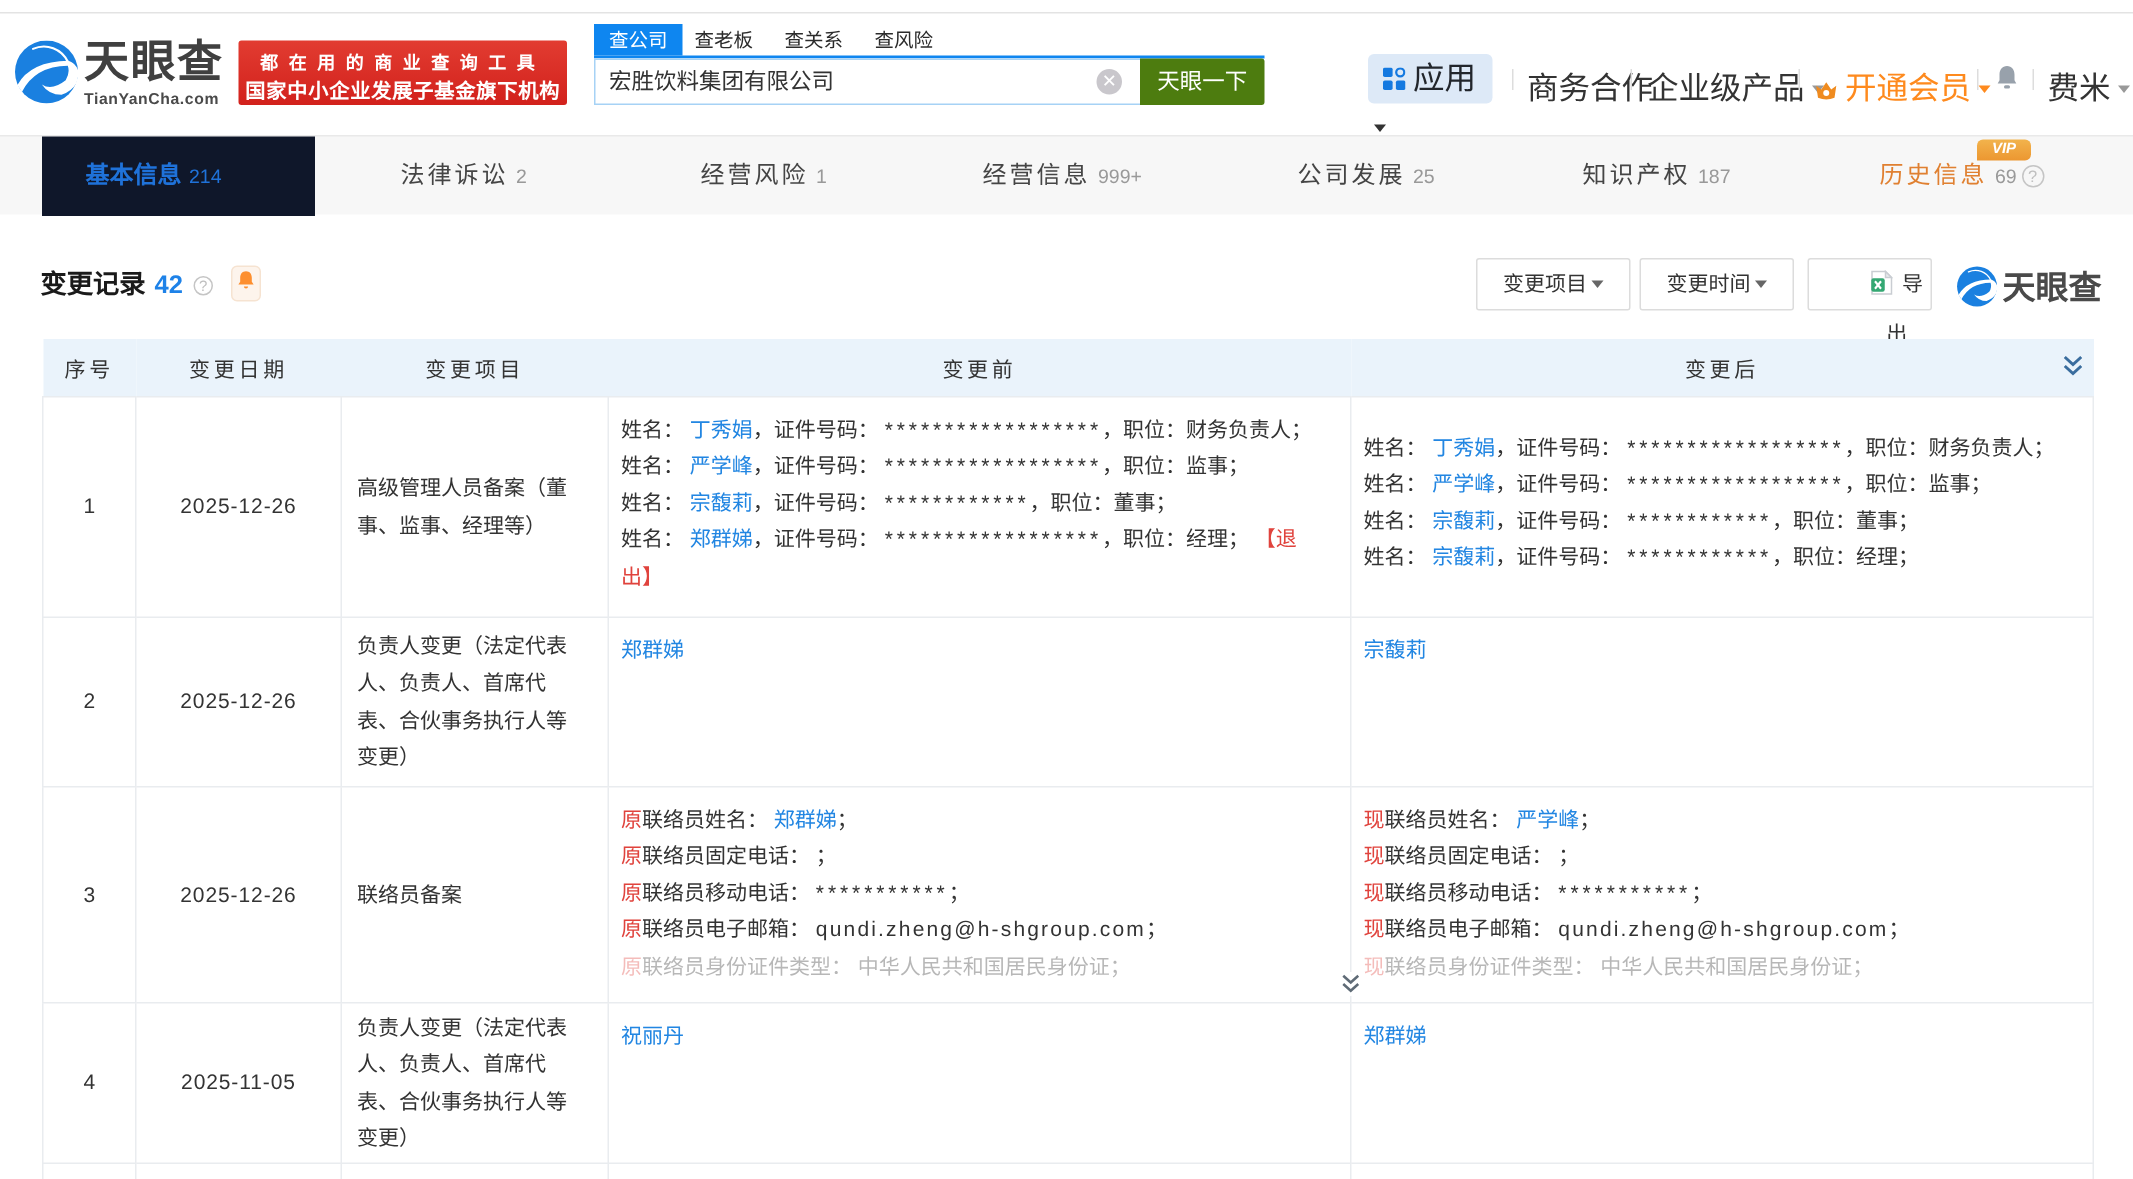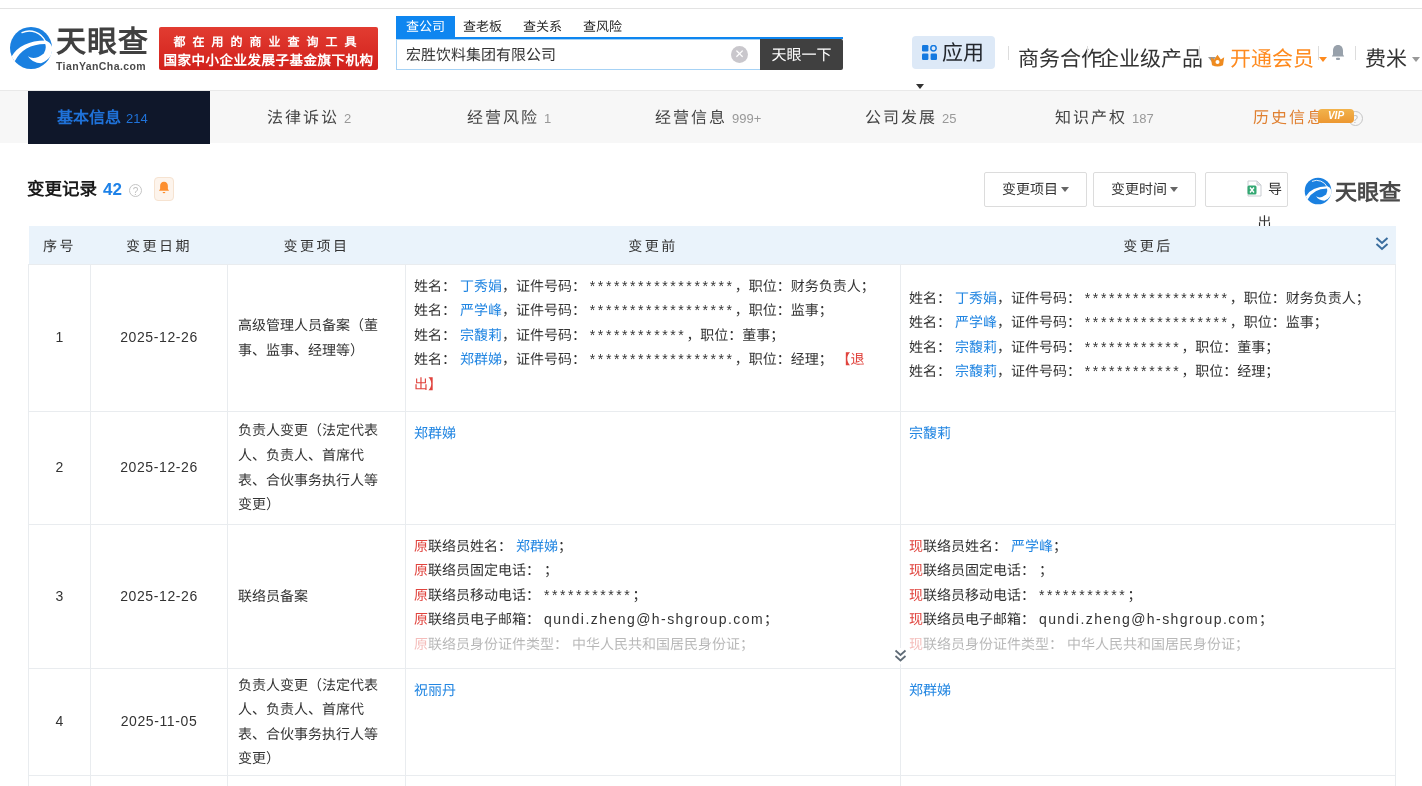--- a/index.html
+++ b/index.html
@@ -29,21 +29,21 @@
   #redbox .l2 { font-size:13.5px; font-weight:bold; letter-spacing:0.5px; margin-top:0; white-space:nowrap; }
 
   
   #search { position:absolute; left:396px; top:16px; width:447px; }
   .stabs { position:relative; height:21px; }
   .stab { position:absolute; top:0; height:21px; line-height:21px; font-size:13px; color:#2b2b2b; }
   .stab.act { left:0; width:59px; background:#0e86f0; color:#fff; text-align:center; }
   #sline { position:absolute; left:0; top:21px; width:447px; height:2px; background:#0e86f0; }
   #sinput { position:absolute; left:0; top:23px; width:364px; height:31px; border:1px solid #a6d2f5; border-right:none; background:#fff; line-height:30px; font-size:15px; color:#333; padding-left:9px; }
   #sclear { position:absolute; left:335px; top:30px; width:17px; height:17px; border-radius:50%; background:#c9c7cc; color:#fff; text-align:center; line-height:17px; font-size:12px; }
-  #sbtn { position:absolute; left:364px; top:23px; width:83px; height:31px; background:#404040; border-radius:0 2px 2px 0; color:#fff; font-size:15px; text-align:center; line-height:31px; }
+  #sbtn { position:absolute; left:364px; top:23px; width:83px; height:31px; background:#4d7c0f; border-radius:0 2px 2px 0; color:#fff; font-size:15px; text-align:center; line-height:31px; }
 
   
   #topnav { position:absolute; left:900px; top:38px; height:30px; width:522px; font-size:21px; color:#333; }
   .chip { position:absolute; left:12px; top:-2px; width:83px; height:33px; background:#dde9f7; border-radius:4px; line-height:33px; }
   .chip .txt { color:#22262c; margin-left:30px; }
   .sep { position:absolute; top:8px; width:1px; height:14px; background:#ddd; }
   .navtxt { position:absolute; top:4px; white-space:nowrap; }
   .caret { display:inline-block; width:0; height:0; border-left:4px solid transparent; border-right:4px solid transparent; border-top:5px solid #333; vertical-align:middle; margin-left:5px; margin-top:-2px;}
   .caret.gray { border-top-color:#999; }
   .caret.orange { border-top-color:#fe8a1e; }
@@ -51,21 +51,21 @@
 
   
   #navbar { position:absolute; left:0; top:90px; width:1422px; height:53px; background:#f7f7f7; border-top:1px solid #e9e9e9; }
   #navbar .acttab { position:absolute; left:28px; top:0; width:182px; height:53px; background:#0f172a; text-align:left; padding-left:29px; line-height:53px; }
   #navbar .acttab .t { font-size:16px; font-weight:bold; color:#1f72d9; }
   #navbar .acttab .c { font-size:13px; color:#1f72d9; margin-left:5px; font-weight:normal;}
   .ntab { position:absolute; top:0; height:53px; line-height:53px; font-size:16px; color:#454545; white-space:nowrap; letter-spacing:2px; }
   .ntab .c { font-size:13px; color:#999; margin-left:5px; letter-spacing:normal; }
   .ntab.vip { color:#e08031; }
   .qmark { display:inline-block; width:15px; height:15px; border:1px solid #c5c5c5; border-radius:50%; color:#c0c0c0; font-size:11px; line-height:15px; text-align:center; vertical-align:middle; margin-left:4px; }
-  #vipbadge { position:absolute; left:1318px; top:93px; width:36px; height:14px; background:linear-gradient(180deg,#f2b34c,#ec9731); border-radius:4px 4px 4px 0; color:#fff; font-size:10px; font-weight:bold; font-style:italic; text-align:center; line-height:14px;margin-top:16px; }
+  #vipbadge { position:absolute; left:1318px; top:93px; width:36px; height:14px; background:linear-gradient(180deg,#f2b34c,#ec9731); border-radius:4px 4px 4px 0; color:#fff; font-size:10px; font-weight:bold; font-style:italic; text-align:center; line-height:14px; }
 
   
   #sect { position:absolute; left:27px; top:176px; height:26px; line-height:26px; }
   #sect .h { font-size:17.5px; font-weight:bold; color:#1a1a1a; }
   #sect .n { font-size:17px; font-weight:bold; color:#1e82e8; margin-left:6px; }
   #bellbox { position:absolute; left:154px; top:177px; width:20px; height:24px; background:#fdf4ec; border:1px solid #f6e3d1; border-radius:4px; text-align:center; line-height:22px; }
 
   
   .btn { position:absolute; top:172px; height:35px; border:1px solid #dcdcdc; border-radius:2px; background:#fff; font-size:14px; color:#333; text-align:center; line-height:33px; }
   #wm { position:absolute; left:1304px; top:177px; width:95px; height:28px; }

